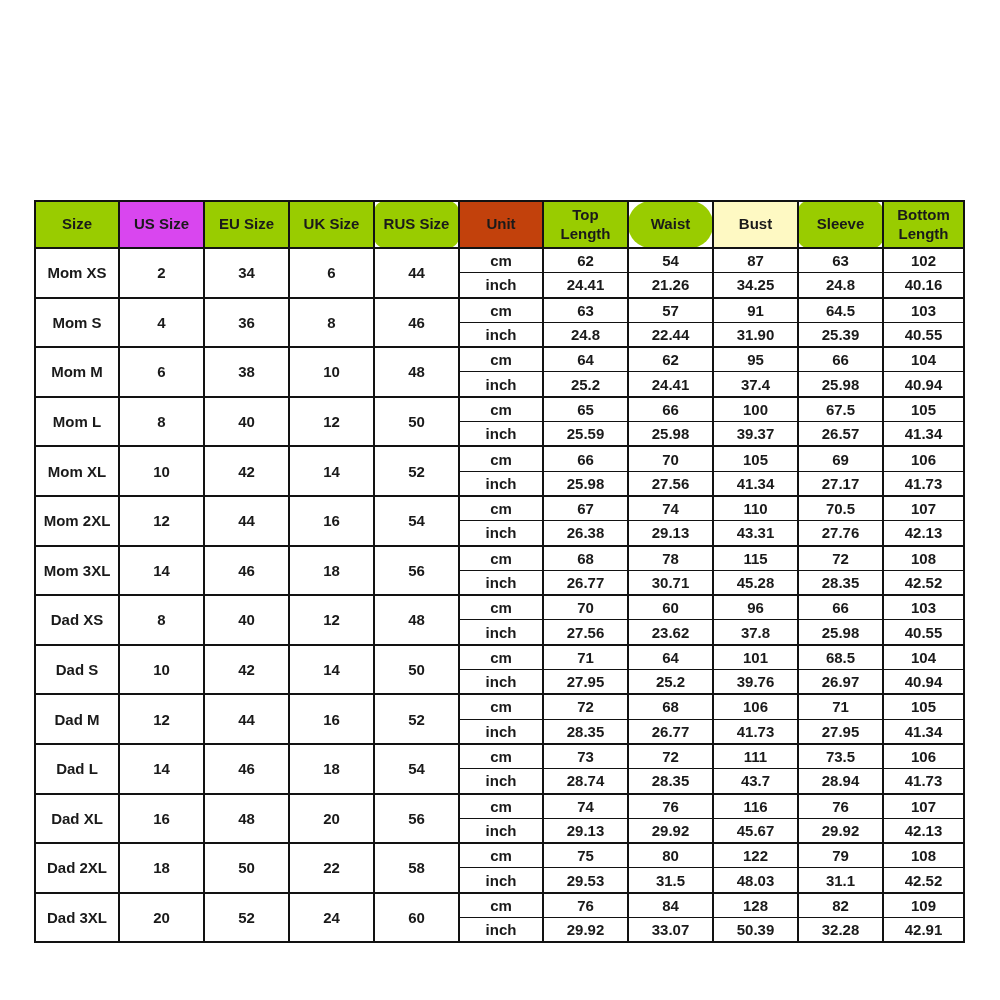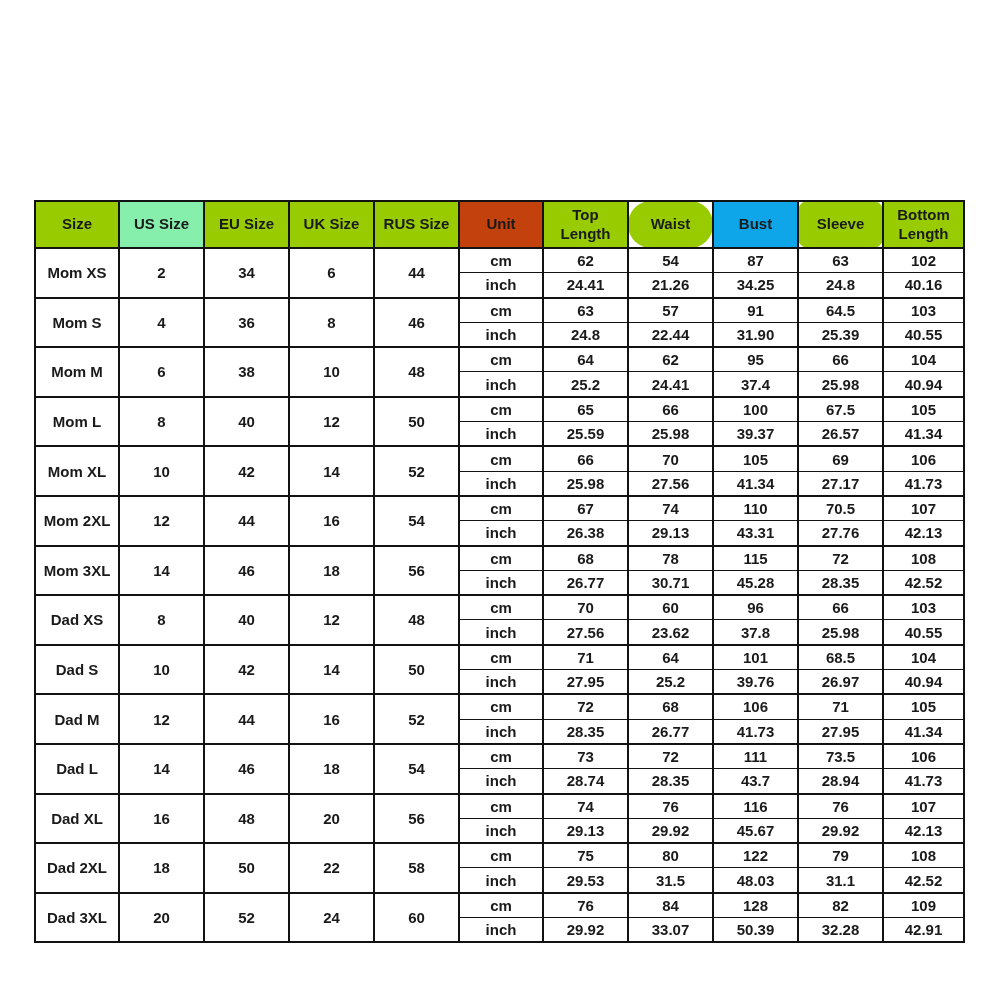--- a/index.html
+++ b/index.html
@@ -62,29 +62,29 @@
         <col style="width: 84px;">
         <col style="width: 85px;">
         <col style="width: 85px;">
         <col style="width: 85px;">
         <col style="width: 85px;">
         <col style="width: 81px;">
       </colgroup>
     <thead>
       <tr>
           <th style="background: rgb(153, 204, 0);">Size</th>
-          <th style="background: #86efac;">US Size</th>
+          <th style="background: #d946ef;">US Size</th>
           <th style="background: rgb(153, 204, 0);">EU Size</th>
           <th style="background: rgb(153, 204, 0);">UK Size</th>
-          <th style="background: rgb(153, 204, 0);">RUS Size</th>
+          <th style="background: rgb(153, 204, 0); border-radius: 11px;">RUS Size</th>
           <th style="background: #c2410c;">Unit</th>
           <th style="background: rgb(153, 204, 0);">Top
 Length</th>
           <th style="background: rgb(153, 204, 0); border-radius: 23px;">Waist</th>
-          <th style="background: #0ea5e9;">Bust</th>
+          <th style="background: #fef9c3;">Bust</th>
           <th style="background: rgb(153, 204, 0); border-radius: 10px;">Sleeve</th>
           <th style="background: rgb(153, 204, 0);">Bottom
 Length</th>
         </tr>
     </thead>
     <tbody>
         <tr class="cm-row">
           <td rowspan="2">Mom XS</td>
           <td rowspan="2">2</td>
           <td rowspan="2">34</td>

